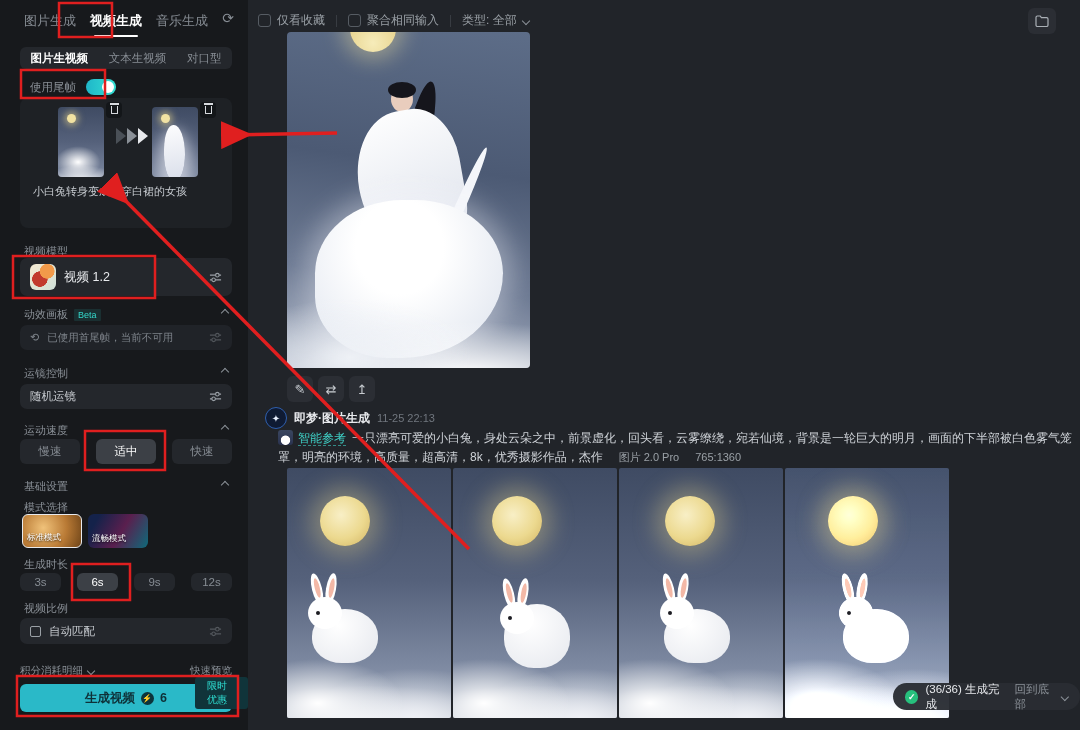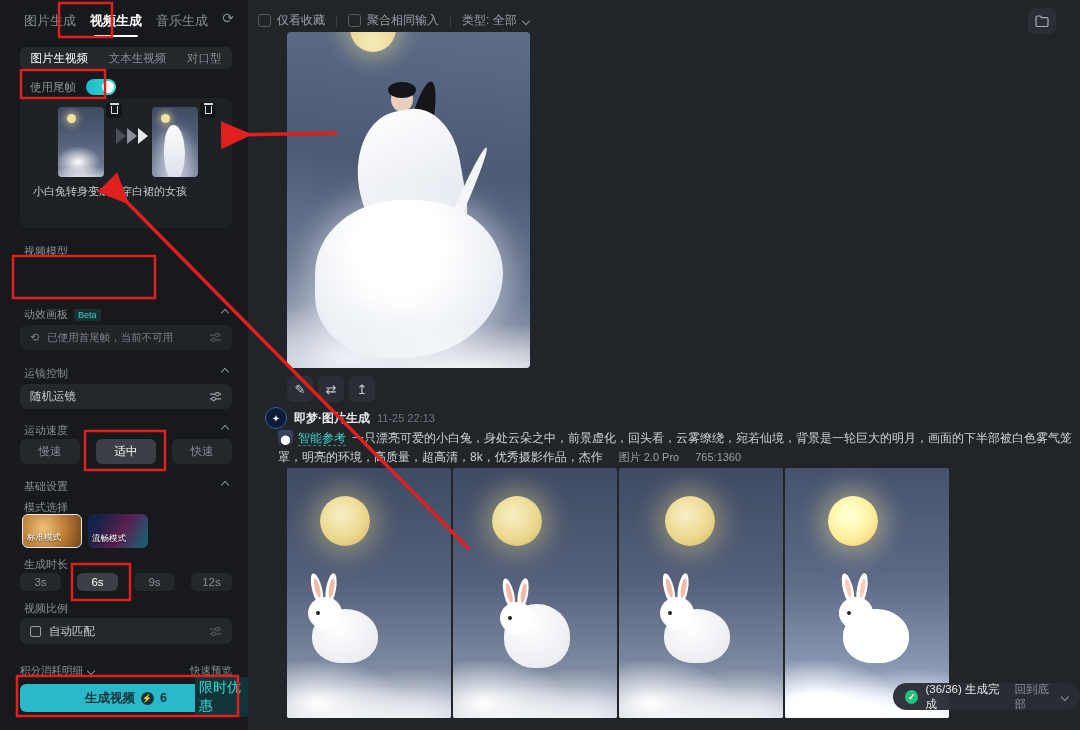--- a/index.html
+++ b/index.html
@@ -9,21 +9,21 @@
 
   
   .sidebar{position:absolute;left:0;top:0;width:248px;height:730px;background:#17191c;}
   .side-tabs{position:absolute;left:24px;top:12px;display:flex;gap:14px;font-size:13px;color:#878d94;}
   .stab{cursor:pointer;}
   .stab.active{color:#ffffff;font-weight:bold;position:relative;}
   .stab.active::after{content:"";position:absolute;left:4px;right:4px;bottom:-7px;height:2.5px;background:#fff;border-radius:2px;}
   .refresh{position:absolute;right:14px;top:10px;font-size:14px;color:#878d94;cursor:pointer;}
   .subtabs{position:absolute;left:20px;top:47px;width:212px;height:22px;background:#24272c;border-radius:6px;
     display:flex;align-items:center;justify-content:space-around;font-size:11.5px;color:#878d94;}
-  .subtabs .active{color:#fff;font-weight:normal;}
+  .subtabs .active{color:#fff;font-weight:bold;}
   .toggle-row{position:absolute;left:30px;top:79px;display:flex;align-items:center;gap:10px;font-size:11.5px;color:#8a9097;}
   .toggle{width:30px;height:16px;border-radius:8px;background:linear-gradient(90deg,#1fb6c9,#35e0d4);position:relative;cursor:pointer;}
   .toggle::after{content:"";position:absolute;right:2px;top:2px;width:12px;height:12px;border-radius:50%;background:#fff;}
   .frames-card{position:absolute;left:20px;top:98px;width:212px;height:130px;background:#1e2125;border-radius:8px;}
   .thumb{position:absolute;top:9px;width:46px;height:70px;border-radius:4px;overflow:hidden;cursor:pointer;
     background:linear-gradient(180deg,#3f4b63,#55617b 50%,#8property:none;#7c88a0);}
   .thumb{background:linear-gradient(180deg,#3f4b63,#55617b 50%,#7c88a0);}
   .thumb::before{content:"";position:absolute;left:20%;top:10%;width:9px;height:9px;border-radius:50%;
     background:#f1e2a2;box-shadow:0 0 6px 3px rgba(235,215,140,.5);}
   .thumb.t1::after{content:"";position:absolute;left:-12%;right:-12%;bottom:-6px;height:55%;
@@ -70,22 +70,22 @@
   .ratio-row{top:618px;height:26px;cursor:pointer;}
   .ratio-ico{width:11px;height:11px;border:1.2px solid #9aa0a6;border-radius:2px;flex:none;}
   .side-foot{position:absolute;left:20px;top:664px;width:212px;display:flex;justify-content:space-between;
     font-size:10.5px;color:#8a9097;align-items:center;}
   .side-foot .l{display:flex;align-items:center;gap:5px;cursor:pointer;}
   .side-foot .r{cursor:pointer;}
   .gen-btn{position:absolute;left:20px;top:684px;width:212px;height:28px;border-radius:6px;background:#2ab9c8;border:none;
     display:flex;align-items:center;justify-content:center;gap:6px;font-size:12.5px;font-weight:bold;color:#0e3138;cursor:pointer;}
   .coin{width:13px;height:13px;border-radius:50%;background:#0c343c;color:#bff3ef;font-size:8px;
     display:flex;align-items:center;justify-content:center;}
-  .promo{position:absolute;left:195px;top:677px;font-size:14px;color:#2fe0d4;background:#10343a;
-    padding:2px 4px;border-radius:3px;z-index:3;}
+  .promo{position:absolute;left:195px;top:677px;font-size:10px;color:#2fe0d4;background:#10343a;
+    padding:2px 12px;border-radius:3px;z-index:3;}
 
   
   .filters{position:absolute;left:258px;top:12px;display:flex;align-items:center;gap:11px;font-size:12px;color:#9aa0a6;}
   .cb{width:13px;height:13px;border:1.3px solid #565c63;border-radius:3px;cursor:pointer;}
   .fitem{display:flex;align-items:center;gap:6px;cursor:pointer;}
   .vdiv{width:1px;height:12px;background:#383c42;}
   .folder-btn{position:absolute;left:1028px;top:8px;width:28px;height:26px;border-radius:6px;background:#2b2e34;
     display:flex;align-items:center;justify-content:center;cursor:pointer;}
   .hero{position:absolute;left:287px;top:32px;width:243px;height:336px;border-radius:4px;overflow:hidden;cursor:pointer;
     background:linear-gradient(188deg,#5d6d88 0%,#4c5a74 40%,#6d7a93 72%,#b7bfce 100%);}
@@ -183,20 +183,29 @@
           <i></i>
         </div>
       <div class="thumb t2"></div>
       <div class="trash tr2">
           <i></i>
         </div>
       <div class="caption">小白兔转身变成身穿白裙的女孩</div>
     </div>
 
     <span class="sec-label" style="top:244px;">视频模型</span>
+    <div class="ctrl model-row">
+      <i class="model-ico"></i>
+      <span class="model-name">视频 1.2</span>
+      <svg class="tune" width="13" height="13" viewBox="0 0 14 14">
+          <path d="M1 4.5h12M1 9.5h12" stroke="#9aa0a6" stroke-width="1.2"></path>
+          <circle cx="9" cy="4.5" r="1.9" fill="#24272c" stroke="#9aa0a6" stroke-width="1.2"></circle>
+          <circle cx="5" cy="9.5" r="1.9" fill="#24272c" stroke="#9aa0a6" stroke-width="1.2"></circle>
+        </svg>
+    </div>
 
     <span class="sec-label" style="top:307px;">
       <span>动效画板</span><span class="beta">Beta</span>
     </span>
     <span class="chv up sec-chv" style="top:310px;"></span>
     <div class="ctrl dis-input">
       <span class="dis-ico">⟲</span>
       <span>已使用首尾帧，当前不可用</span>
       <svg class="tune" style="opacity:.4" width="13" height="13" viewBox="0 0 14 14">
           <path d="M1 4.5h12M1 9.5h12" stroke="#9aa0a6" stroke-width="1.2"></path>

